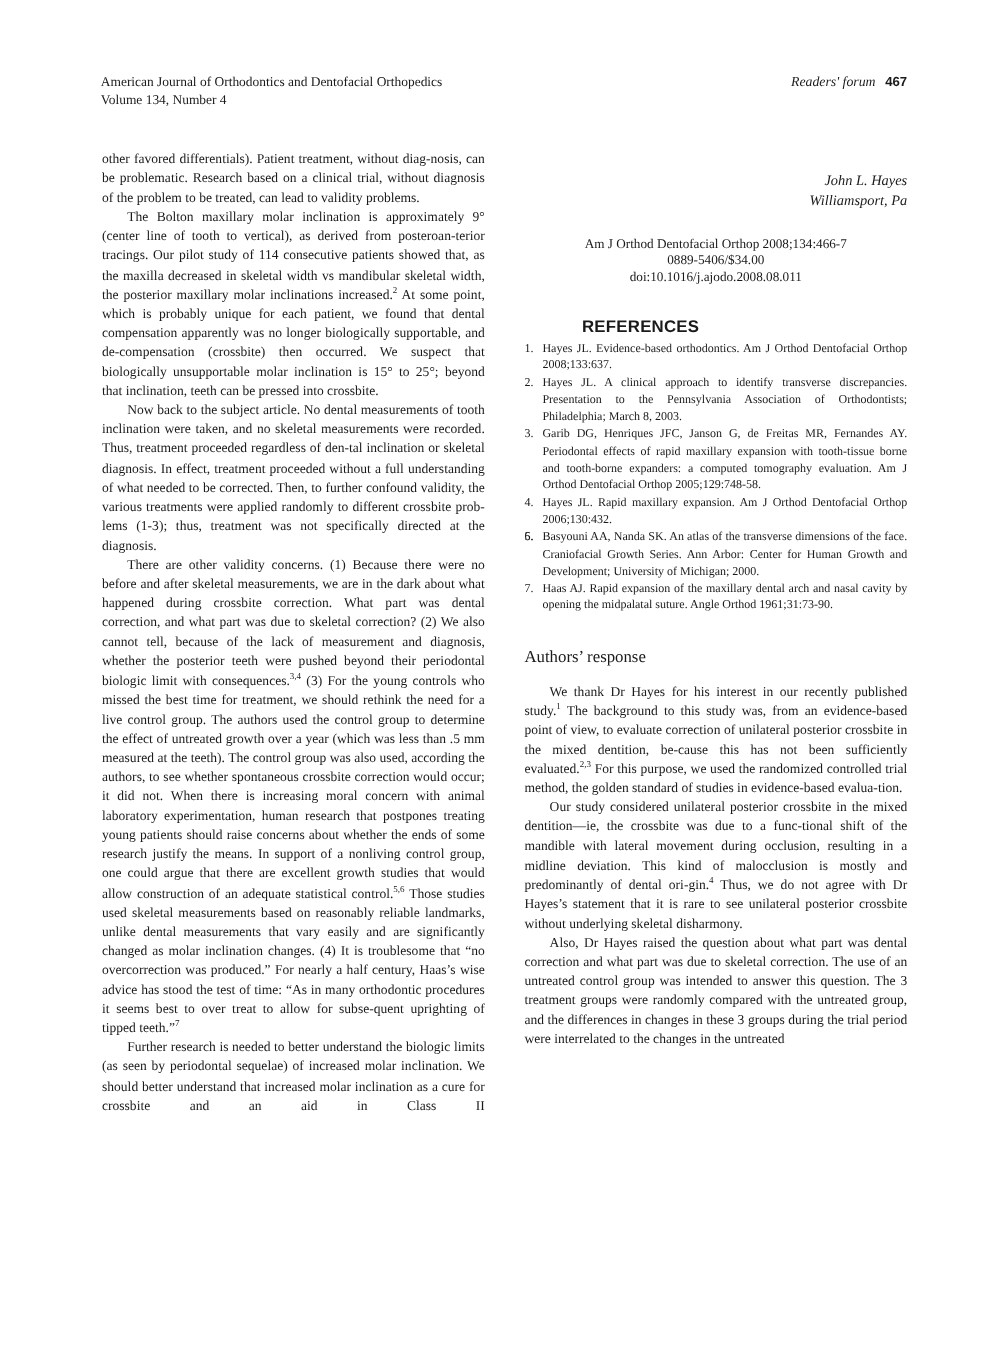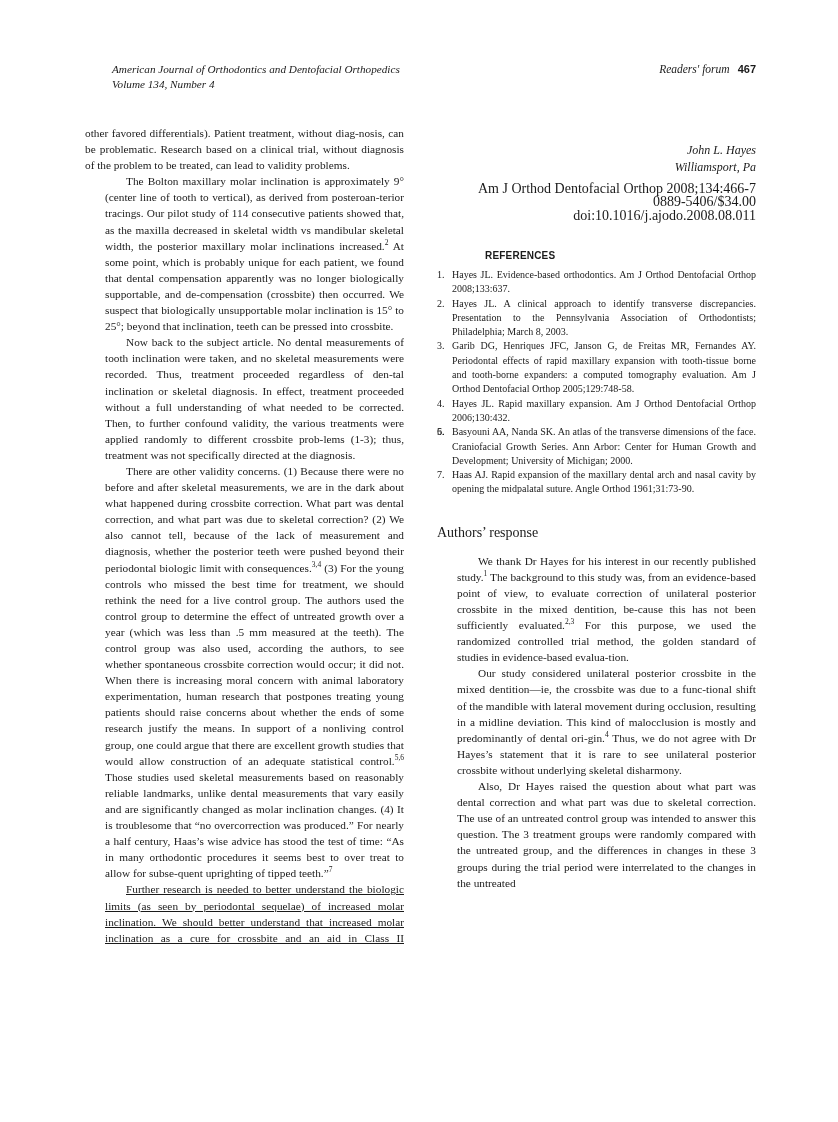--- a/index.html
+++ b/index.html
@@ -1,29 +1,29 @@
 <!DOCTYPE html>
 <html><head>
 <meta charset="utf-8">
 <style>
   html, body { margin: 0; padding: 0; background: #ffffff; }
   body { width: 838px; height: 1122px; position: relative; overflow: hidden; color: #1a1a1a; font-family: "Liberation Serif", serif; }
-  .hdr-left { position: absolute; left: 84px; top: 62px; font-style: italic; font-size: 11.2px; line-height: 15px; margin-left: 28px; }
+  .hdr-left { position: absolute; left: 84px; top: 62px; font-size: 11.2px; line-height: 15px; }
   .hdr-right { position: absolute; right: 82px; top: 62px; font-size: 11.5px; line-height: 15px; white-space: nowrap; }
   .hdr-right .sec { font-style: italic; }
   .hdr-right .pg { font-family: "Liberation Sans", sans-serif; font-weight: bold; font-size: 11px; margin-left: 8px; }
   .col { position: absolute; top: 125px; width: 319px; font-size: 11.3px; line-height: 16.1px; text-align: justify; hyphens: manual; }
   .col.left { left: 85px; }
   .col.right { left: 437px; }
   .col p { margin: 0; }
-  .col p.ind { text-indent: 21px; margin-left: 20px; }
+  .col p.ind { text-indent: 21px; }
   sup { font-size: 7.5px; line-height: 0; vertical-align: 5px; }
   .sig { text-align: right; font-style: italic; font-size: 12px; line-height: 17px; margin-top: 17px; }
-  .meta { font-size: 14px; line-height: 13.3px; margin-top: 6px; text-align: right; }
-  .refs-title { font-family: "Liberation Sans", sans-serif; font-weight: bold; font-size: 10px; margin-top: 26px; margin-bottom: 4px; letter-spacing: 0.2px; padding-left: 48px; }
+  .meta { font-size: 11px; line-height: 13.3px; margin-top: 22px; text-align: center; }
+  .refs-title { font-family: "Liberation Sans", sans-serif; font-weight: bold; font-size: 14px; margin-top: 26px; margin-bottom: 4px; letter-spacing: 0.2px; padding-left: 48px; }
   .refs { list-style: none; margin: 0; padding: 0; font-size: 10px; line-height: 14.3px; }
   .refs li { position: relative; padding-left: 15px; text-align: justify; }
   .refs li .num { position: absolute; left: 0; top: 0; }
   .resp-title { font-size: 14px; line-height: 24px; margin-top: 24px; margin-bottom: 8px; font-weight: normal; }
 </style>
 </head>
 <body>
 
 <div class="hdr-left">
   <div>American Journal of Orthodontics and Dentofacial Orthopedics</div>
@@ -31,21 +31,21 @@
 </div>
 <div class="hdr-right">
   <span class="sec">Readers' forum</span><span class="pg">467</span>
 </div>
 
 <div class="col left">
   <p>other favored differentials). Patient treatment, without diag-nosis, can be problematic. Research based on a clinical trial, without diagnosis of the problem to be treated, can lead to validity problems.</p>
   <p class="ind"><span>The Bolton maxillary molar inclination is approximately 9° (center line of tooth to vertical), as derived from posteroan-terior tracings. Our pilot study of 114 consecutive patients showed that, as the maxilla decreased in skeletal width vs mandibular skeletal width, the posterior maxillary molar inclinations increased.</span><sup>2</sup><span> At some point, which is probably unique for each patient, we found that dental compensation apparently was no longer biologically supportable, and de-compensation (crossbite) then occurred. We suspect that biologically unsupportable molar inclination is 15° to 25°; beyond that inclination, teeth can be pressed into crossbite.</span></p>
   <p class="ind">Now back to the subject article. No dental measurements of tooth inclination were taken, and no skeletal measurements were recorded. Thus, treatment proceeded regardless of den-tal inclination or skeletal diagnosis. In effect, treatment proceeded without a full understanding of what needed to be corrected. Then, to further confound validity, the various treatments were applied randomly to different crossbite prob-lems (1-3); thus, treatment was not specifically directed at the diagnosis.</p>
   <p class="ind"><span>There are other validity concerns. (1) Because there were no before and after skeletal measurements, we are in the dark about what happened during crossbite correction. What part was dental correction, and what part was due to skeletal correction? (2) We also cannot tell, because of the lack of measurement and diagnosis, whether the posterior teeth were pushed beyond their periodontal biologic limit with consequences.</span><sup>3,4</sup><span> (3) For the young controls who missed the best time for treatment, we should rethink the need for a live control group. The authors used the control group to determine the effect of untreated growth over a year (which was less than .5 mm measured at the teeth). The control group was also used, according the authors, to see whether spontaneous crossbite correction would occur; it did not. When there is increasing moral concern with animal laboratory experimentation, human research that postpones treating young patients should raise concerns about whether the ends of some research justify the means. In support of a nonliving control group, one could argue that there are excellent growth studies that would allow construction of an adequate statistical control.</span><sup>5,6</sup><span> Those studies used skeletal measurements based on reasonably reliable landmarks, unlike dental measurements that vary easily and are significantly changed as molar inclination changes. (4) It is troublesome that “no overcorrection was produced.” For nearly a half century, Haas’s wise advice has stood the test of time: “As in many orthodontic procedures it seems best to over treat to allow for subse-quent uprighting of tipped teeth.”</span><sup>7</sup></p>
-  <p class="ind" style="text-align-last: justify; text-decoration: underline;">Further research is needed to better understand the biologic limits (as seen by periodontal sequelae) of increased molar inclination. We should better understand that increased molar inclination as a cure for crossbite and an aid in Class II</p>
+  <p class="ind" style="text-align-last: justify;">Further research is needed to better understand the biologic limits (as seen by periodontal sequelae) of increased molar inclination. We should better understand that increased molar inclination as a cure for crossbite and an aid in Class II</p>
 </div>
 
 <div class="col right">
   <div class="sig">
     <div>John L. Hayes</div>
     <div>Williamsport, Pa</div>
   </div>
   <div class="meta">
     <div>Am J Orthod Dentofacial Orthop 2008;134:466-7</div>
     <div>0889-5406/$34.00</div>

